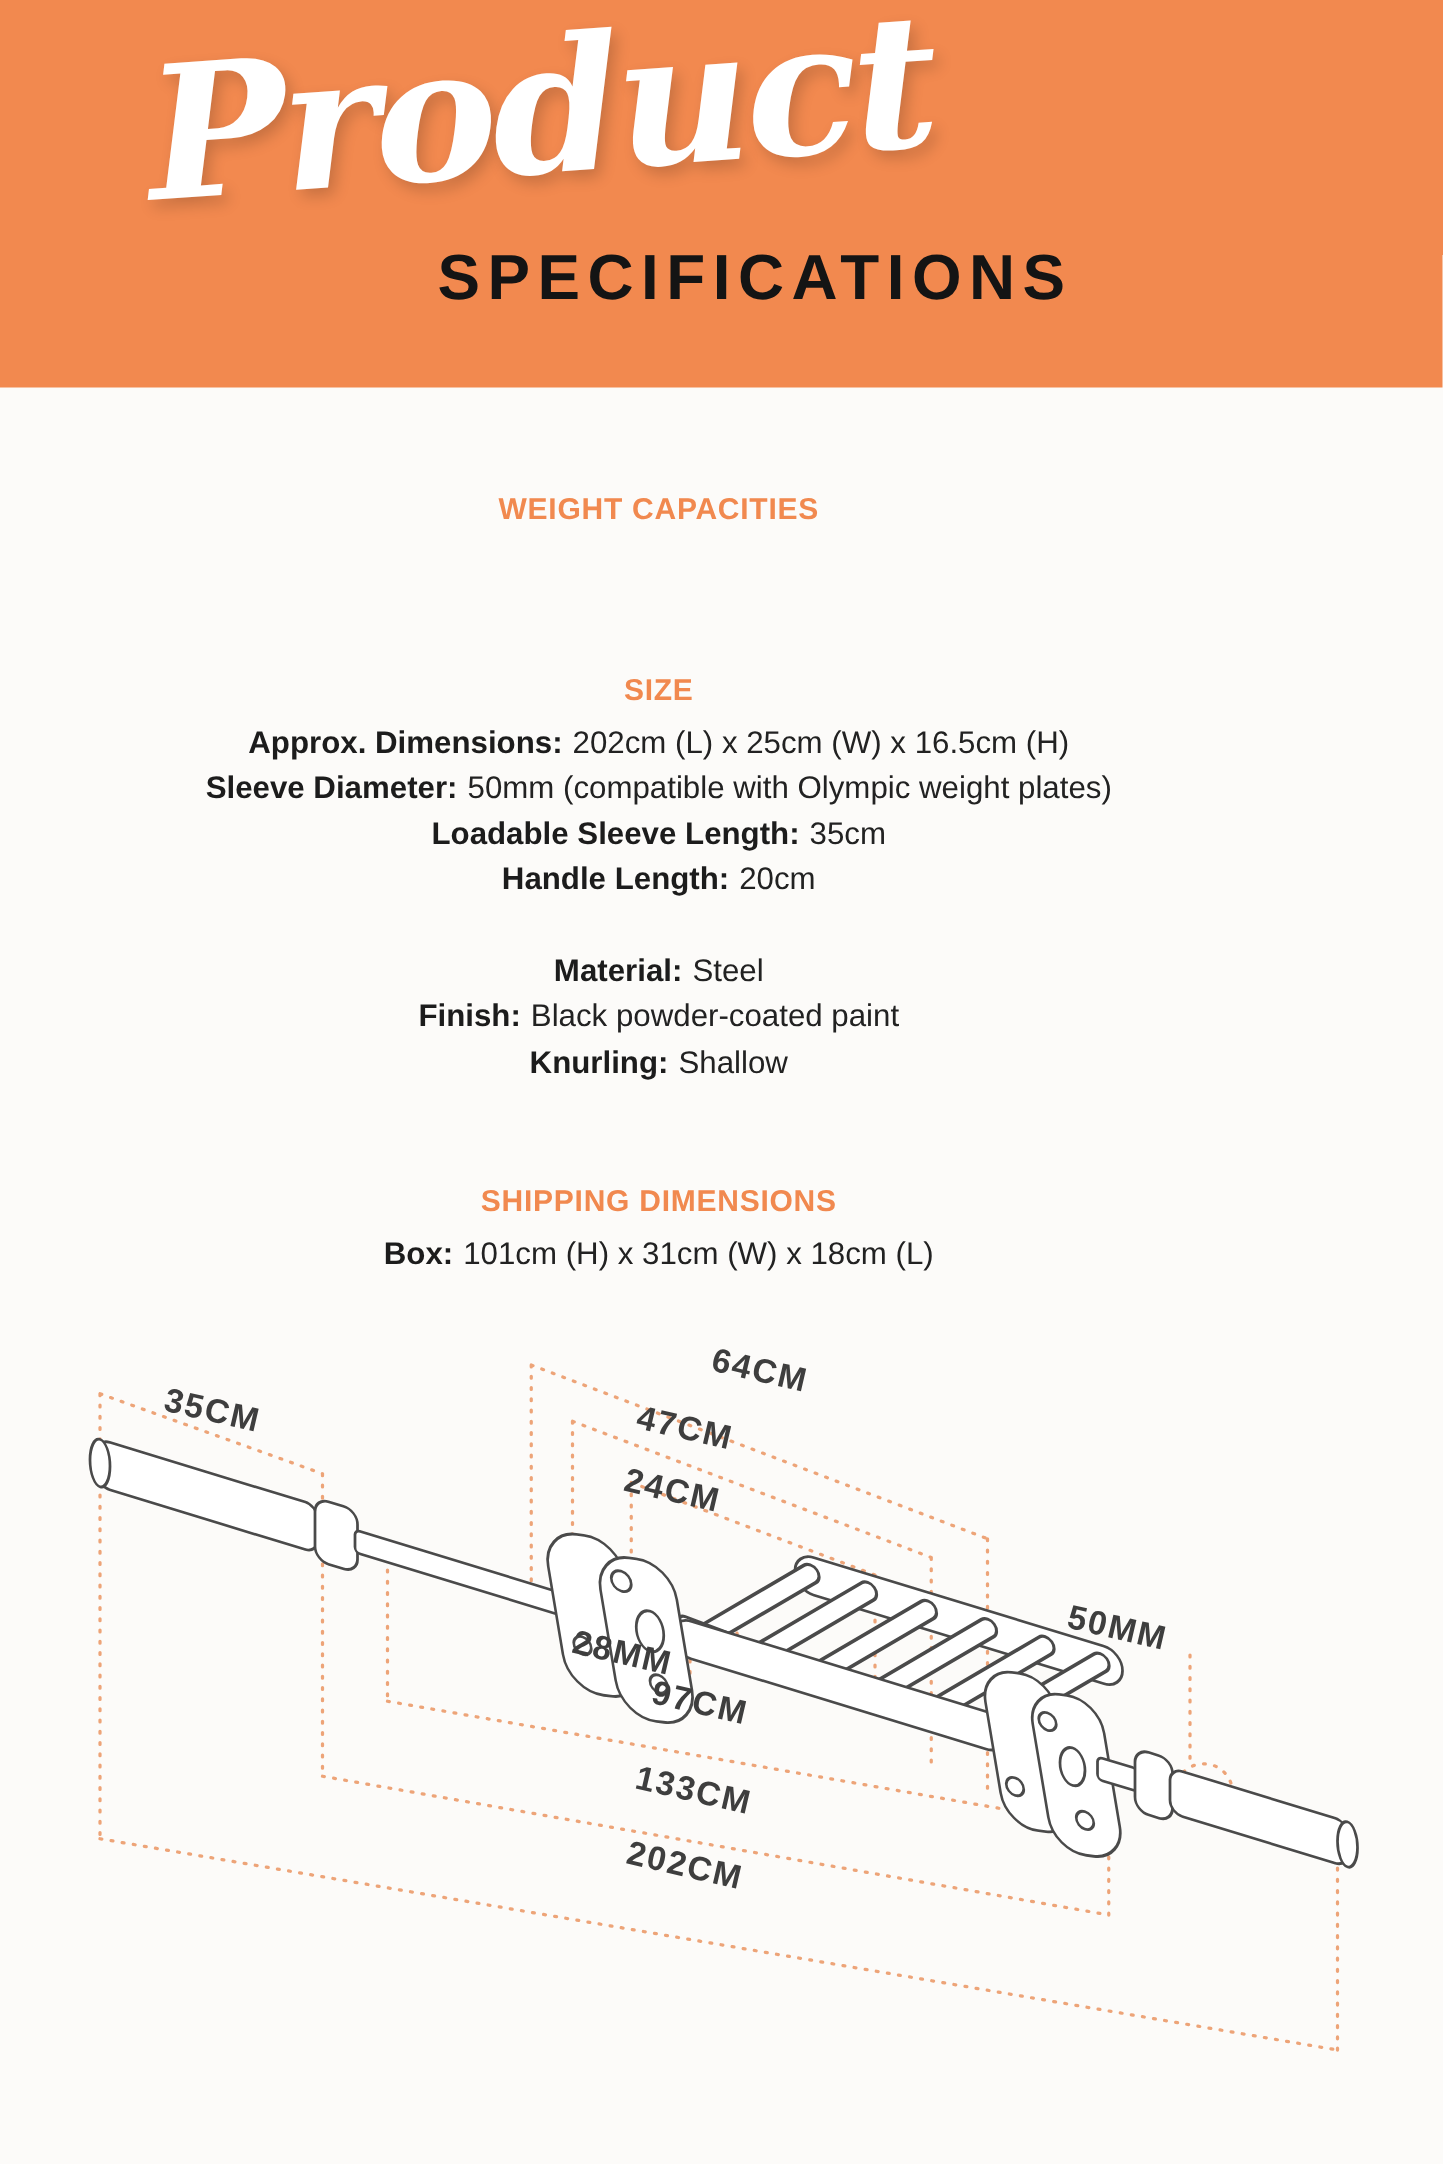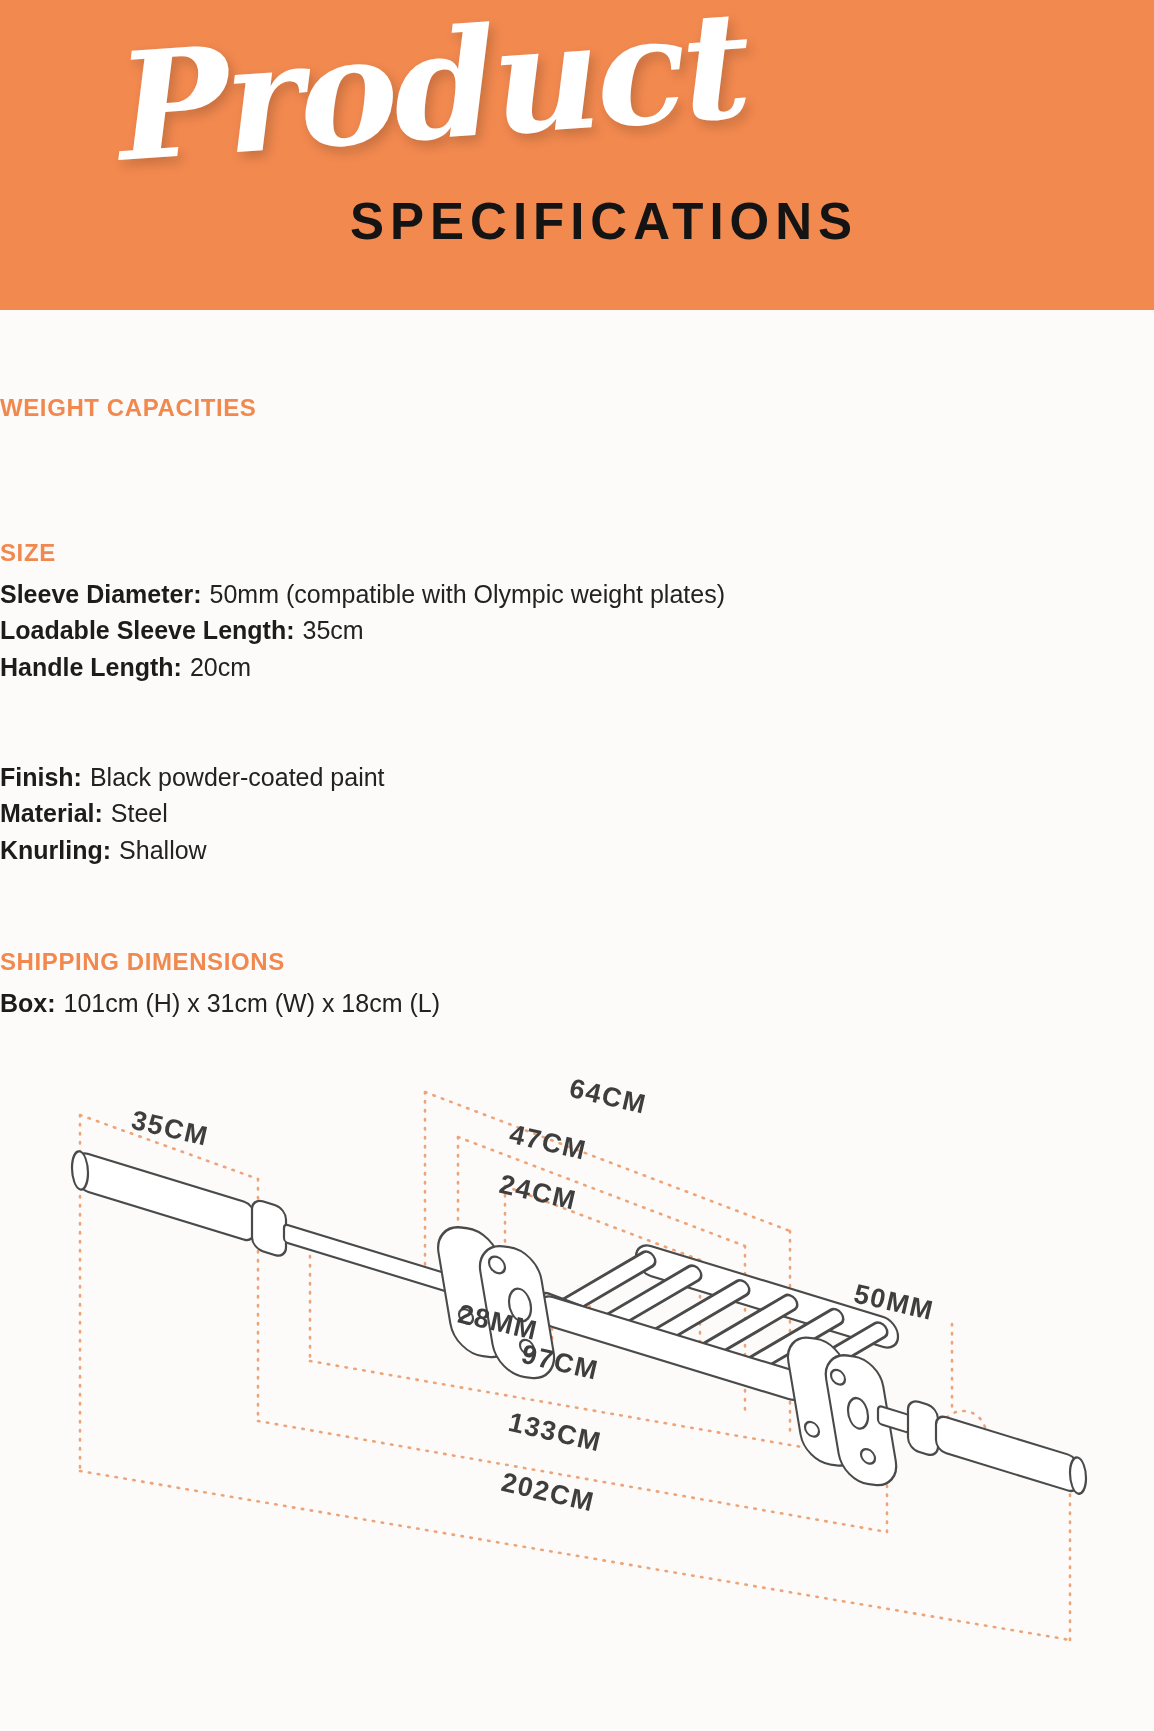--- a/index.html
+++ b/index.html
@@ -22,21 +22,21 @@
     text-shadow:4px 6px 12px rgba(0,0,0,.18);
     letter-spacing:-4px;
   }
   .main-title{
     position:absolute;left:350px;top:192px;
     font-size:51px;font-weight:800;letter-spacing:6px;color:#141414;
     white-space:nowrap;
   }
   
   .col{
-    position:absolute;left:0;width:1054px;text-align:left;
+    position:absolute;left:0;width:1054px;text-align:center;
   }
   .sec-heading{
     color:#F1894F;font-weight:700;font-size:24px;letter-spacing:.6px;
     margin:0 0 5px 0;line-height:36px;
   }
   .spec-row{font-size:25px;line-height:36.4px;white-space:nowrap;}
   .spec-row .lbl{font-weight:700;margin-right:8px;}
   .spec-row .val{font-weight:400;color:#222;}
   
   .diagram{position:absolute;left:0;top:1031px;width:1154px;height:700px;}
@@ -61,36 +61,39 @@
   <div class="main-title">SPECIFICATIONS</div>
 </div>
 
 <div class="col" style="top:390px">
   <div class="sec-heading">WEIGHT CAPACITIES</div>
 </div>
 
 <div class="col" style="top:535px">
   <div class="sec-heading">SIZE</div>
   <div class="spec-row">
+    <span class="lbl">Approx. Dimensions:</span><span class="val">202cm (L) x 25cm (W) x 16.5cm (H)</span>
+  </div>
+  <div class="spec-row">
     <span class="lbl">Sleeve Diameter:</span><span class="val">50mm (compatible with Olympic weight plates)</span>
   </div>
   <div class="spec-row">
     <span class="lbl">Loadable Sleeve Length:</span><span class="val">35cm</span>
   </div>
   <div class="spec-row">
     <span class="lbl">Handle Length:</span><span class="val">20cm</span>
   </div>
 </div>
 
 <div class="col" style="top:759px">
   <div class="spec-row">
-    <span class="lbl">Finish:</span><span class="val">Black powder-coated paint</span>
+    <span class="lbl">Material:</span><span class="val">Steel</span>
   </div>
   <div class="spec-row">
-    <span class="lbl">Material:</span><span class="val">Steel</span>
+    <span class="lbl">Finish:</span><span class="val">Black powder-coated paint</span>
   </div>
   <div class="spec-row">
     <span class="lbl">Knurling:</span><span class="val">Shallow</span>
   </div>
 </div>
 
 <div class="col" style="top:944px">
   <div class="sec-heading">SHIPPING DIMENSIONS</div>
   <div class="spec-row">
     <span class="lbl">Box:</span><span class="val">101cm (H) x 31cm (W) x 18cm (L)</span>

